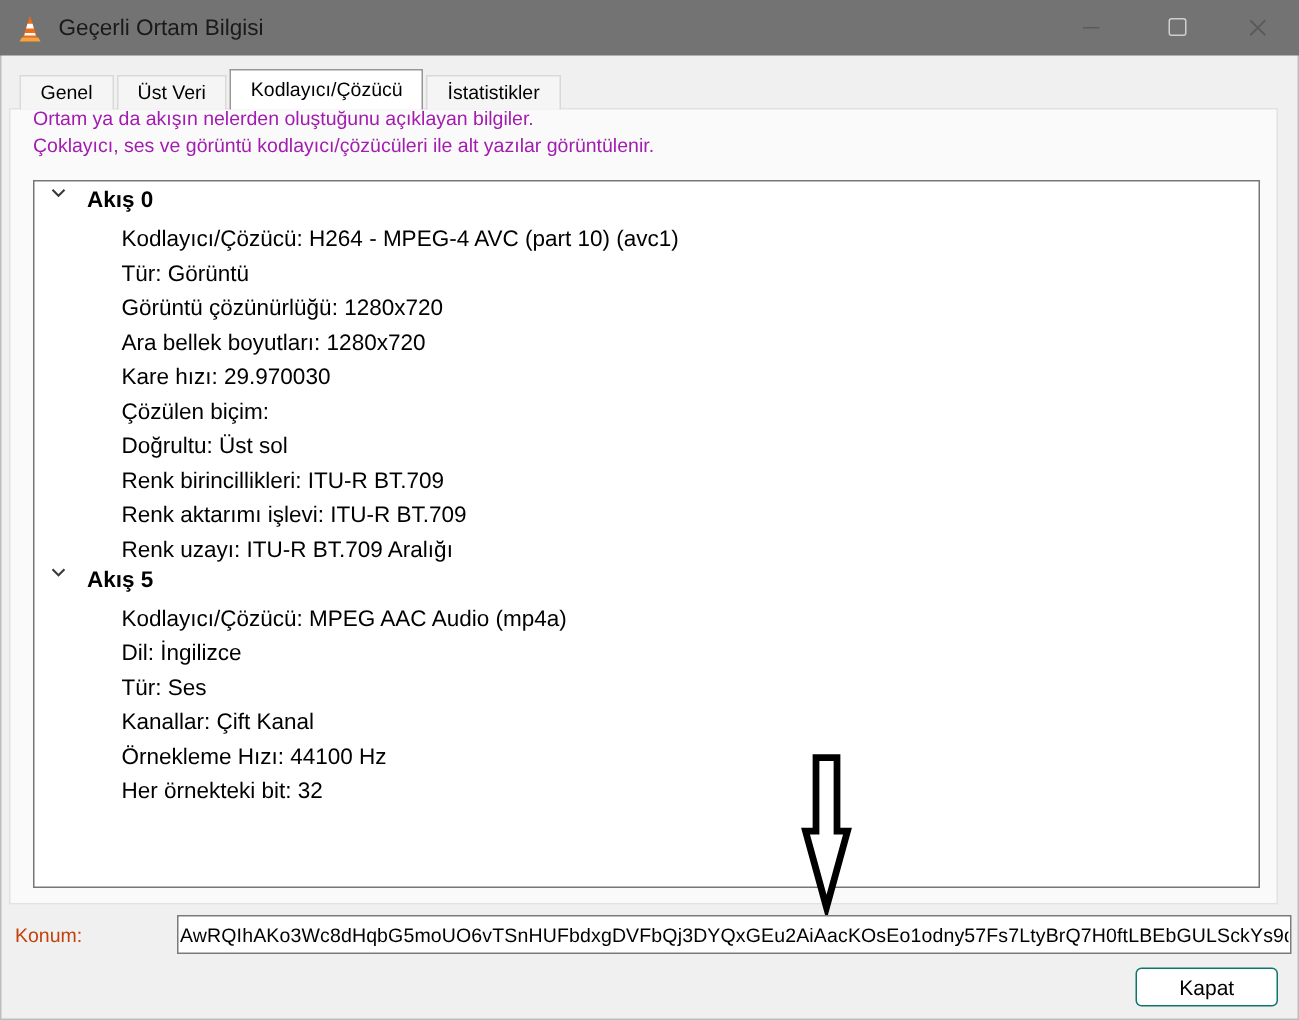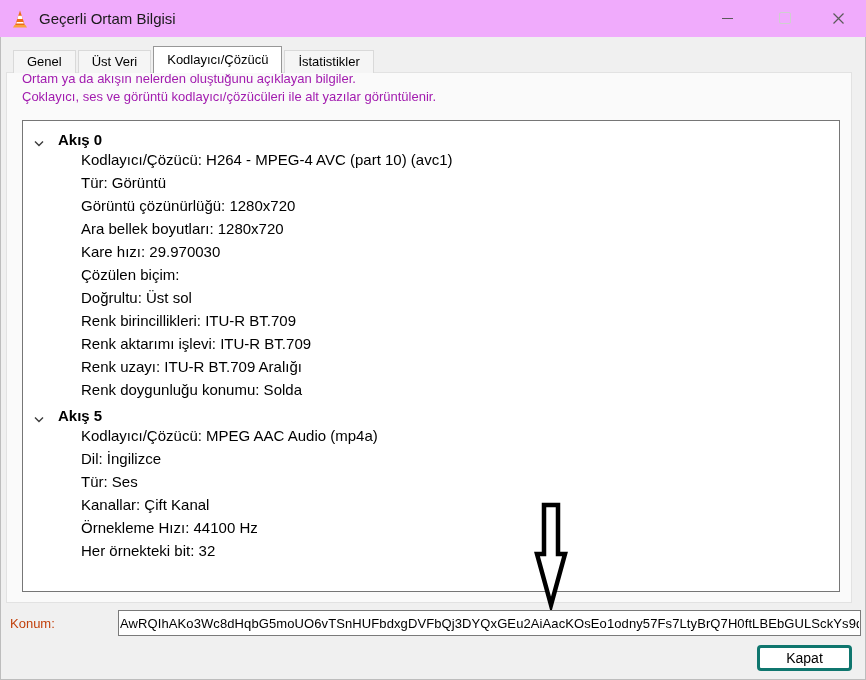--- a/index.html
+++ b/index.html
@@ -1,20 +1,20 @@
 <!DOCTYPE html>
 <html><head>
 <meta charset="utf-8">
 <style>
   html,body{margin:0;padding:0;background:#e8e8e8;}
   body{font-family:"Liberation Sans", sans-serif; -webkit-font-smoothing:antialiased;}
   .window{position:relative;width:866px;height:680px;background:#f0f0f0;overflow:hidden;
           box-shadow:inset 0 0 0 1px #bdbdbd;}
   
-  .titlebar{position:absolute;top:0;left:0;width:866px;height:37px;background:#f0abfc;
+  .titlebar{position:absolute;top:0;left:0;width:866px;height:37px;background:#737373;
             display:flex;align-items:center;}
   .app-icon{margin-left:10px;width:20px;height:20px;flex:0 0 auto;}
   .title{margin-left:9px;font-size:15px;color:#1a1a1a;}
   .caption-btn{position:absolute;top:0;width:46px;height:36px;display:flex;align-items:center;
                justify-content:center;cursor:default;background:transparent;border:none;}
   .btn-min{right:116px;}
   .btn-max{right:58px;}
   .btn-close{right:5px;}
   .min-glyph{width:11px;height:1px;background:#5a5a5a;}
   .max-glyph{width:10px;height:10px;border:1px solid #cfcfcf;border-radius:2px;background:transparent;}
@@ -23,32 +23,32 @@
   .tab{height:22px;line-height:22px;padding:0 13px;font-size:13px;color:#000000;background:#f5f5f5;
        border:1px solid #d9d9d9;border-bottom:none;margin-right:2px;white-space:nowrap;}
   .tab.active{height:26px;line-height:26px;background:#ffffff;border-color:#979797;}
   
   .tabpane{position:absolute;left:6px;top:72px;width:846px;height:531px;box-sizing:border-box;
            background:#fafafa;border:1px solid #e2e2e2;}
   .description{position:absolute;left:22px;top:70px;font-size:13px;color:#a21caf;line-height:17.5px;}
   
   .treebox{position:absolute;left:22px;top:120px;width:818px;height:472px;box-sizing:border-box;
            background:#ffffff;border:1px solid #767676;padding-top:4px;overflow:hidden;}
-  .group-row{display:flex;align-items:flex-end;height:23px;padding-left:10px;cursor:default;}
+  .group-row{display:flex;align-items:flex-start;height:23px;padding-left:10px;cursor:default;}
   .chevron{width:12px;height:8px;margin-right:13px;flex:0 0 auto;}
   .group-label{font-size:15px;font-weight:bold;color:#000;}
   .item-row{height:23px;line-height:23px;padding-left:58px;font-size:15px;color:#000;white-space:nowrap;cursor:default;}
   
   .loc-label{position:absolute;left:10px;top:616px;font-size:13px;color:#c2410c;}
   .loc-input{position:absolute;left:118px;top:610px;width:743px;height:26px;box-sizing:border-box;
              background:#ffffff;border:1px solid #7a7a7a;font-family:"Liberation Sans",sans-serif;
              font-size:13px;color:#000;padding:0 1px;letter-spacing:0.1px;}
   
   .close-button{position:absolute;left:757px;top:645px;width:95px;height:26px;background:#ffffff;
-                border:3px solid #0f766e;border-radius:4px;font-family:"Liberation Sans",sans-serif;
+                border:1px solid #0f766e;border-radius:4px;font-family:"Liberation Sans",sans-serif;
                 font-size:14px;color:#000;cursor:default;}
   
   .arrow-annotation{position:absolute;left:529px;top:500px;z-index:10;pointer-events:none;}
 </style>
 </head>
 <body>
 
 <div class="window">
 
   <div class="titlebar">
@@ -96,21 +96,20 @@
     <div class="item-row">Kodlayıcı/Çözücü: H264 - MPEG-4 AVC (part 10) (avc1)</div>
     <div class="item-row">Tür: Görüntü</div>
     <div class="item-row">Görüntü çözünürlüğü: 1280x720</div>
     <div class="item-row">Ara bellek boyutları: 1280x720</div>
     <div class="item-row">Kare hızı: 29.970030</div>
     <div class="item-row">Çözülen biçim:</div>
     <div class="item-row">Doğrultu: Üst sol</div>
     <div class="item-row">Renk birincillikleri: ITU-R BT.709</div>
     <div class="item-row">Renk aktarımı işlevi: ITU-R BT.709</div>
     <div class="item-row">Renk uzayı: ITU-R BT.709 Aralığı</div>
-    <div class="item-row">Renk doygunluğu konumu: Solda</div>
     <div class="group-row">
       <svg class="chevron" viewBox="0 0 12 8">
         <polyline points="2,1.5 6,5.5 10,1.5" fill="none" stroke="#3b3b3b" stroke-width="1.4"></polyline>
       </svg>
       <span class="group-label">Akış 5</span>
     </div>
     <div class="item-row">Kodlayıcı/Çözücü: MPEG AAC Audio (mp4a)</div>
     <div class="item-row">Dil: İngilizce</div>
     <div class="item-row">Tür: Ses</div>
     <div class="item-row">Kanallar: Çift Kanal</div>

